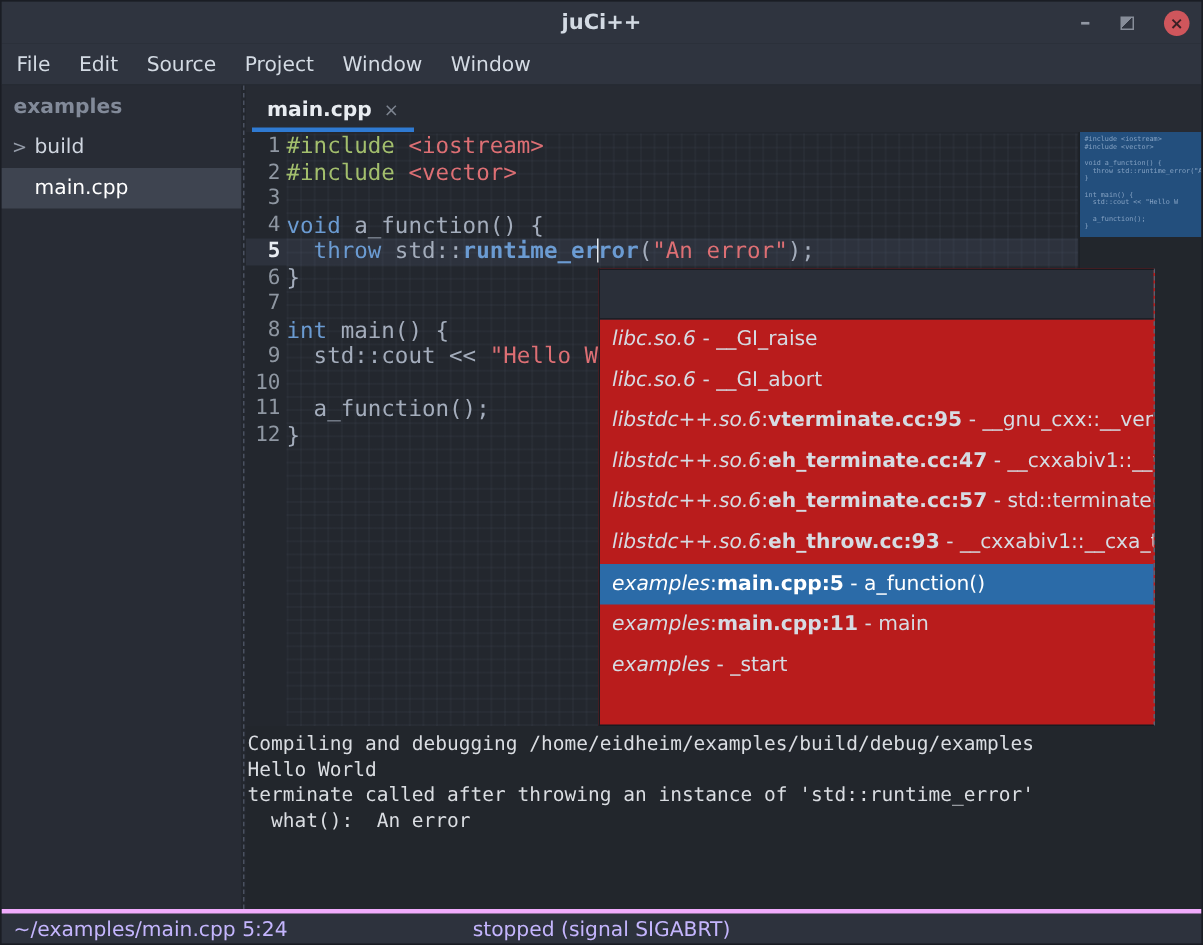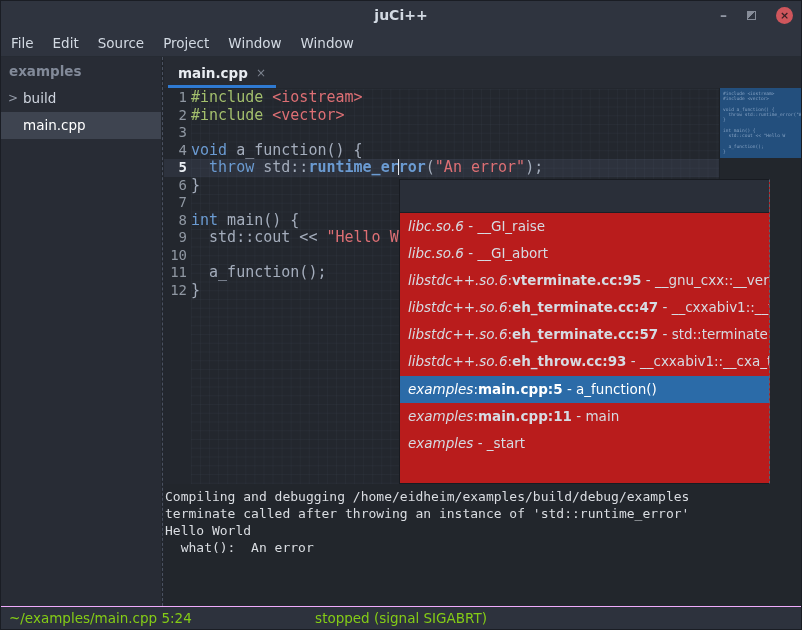--- a/index.html
+++ b/index.html
@@ -75,21 +75,21 @@
   .prow.empty{height:33px;background:#2a2f39;border-bottom:1px solid #1b1f26;}
   .prow.sel{background:var(--accent_blue,#2b6ba8);color:#ffffff;}
   .p-lib{font-style:italic;}
   .p-file{font-weight:bold;}
   
   .terminal{position:absolute;left:0;right:0;top:427px;bottom:0;background:#22262c;padding-top:4px;}
   .tl{height:17px;line-height:17px;padding-left:1px;white-space:pre;
     font-family:"DejaVu Sans Mono",monospace;font-size:13px;color:#dadde2;}
   
   .statusbar{position:absolute;left:0;right:0;bottom:0;height:23px;background:#2d323d;
-    border-top:1px solid #f0abfc;font-size:13.5px;color:#84cc16;}
+    border-top:3px solid #f0abfc;font-size:13.5px;color:#c4b5fd;}
   .sb-loc{position:absolute;left:8px;top:0;line-height:22px;}
   .sb-status{position:absolute;left:0;right:0;top:0;line-height:22px;text-align:center;}
 </style>
 </head>
 <body>
 
 <div class="window">
 
   <div class="titlebar">
     <div class="title">juCi++</div>
@@ -190,22 +190,22 @@
             <div class="prow"><span class="p-lib">libstdc++.so.6</span><span class="p-plain">:</span><span class="p-file">eh_terminate.cc:57</span><span class="p-plain"> - std::terminate()</span></div>
             <div class="prow"><span class="p-lib">libstdc++.so.6</span><span class="p-plain">:</span><span class="p-file">eh_throw.cc:93</span><span class="p-plain"> - __cxxabiv1::__cxa_thro</span></div>
             <div class="prow sel"><span class="p-lib">examples</span><span class="p-plain">:</span><span class="p-file">main.cpp:5</span><span class="p-plain"> - a_function()</span></div>
             <div class="prow"><span class="p-lib">examples</span><span class="p-plain">:</span><span class="p-file">main.cpp:11</span><span class="p-plain"> - main</span></div>
             <div class="prow"><span class="p-lib">examples</span><span class="p-plain"> - _start</span></div>
           </div>
       </div>
 
       <div class="terminal" id="terminal">
           <div class="tl">Compiling and debugging /home/eidheim/examples/build/debug/examples</div>
+          <div class="tl">Hello World</div>
           <div class="tl">terminate called after throwing an instance of 'std::runtime_error'</div>
-          <div class="tl">Hello World</div>
           <div class="tl">  what():  An error</div>
         </div>
 
     </div>
   </div>
 
   <div class="statusbar">
     <span class="sb-loc">~/examples/main.cpp 5:24</span>
     <span class="sb-status">stopped (signal SIGABRT)</span>
   </div>

